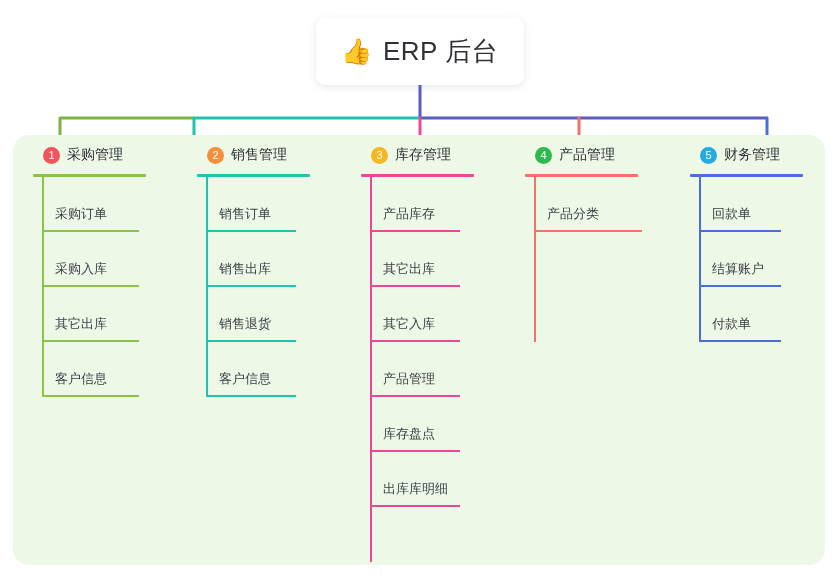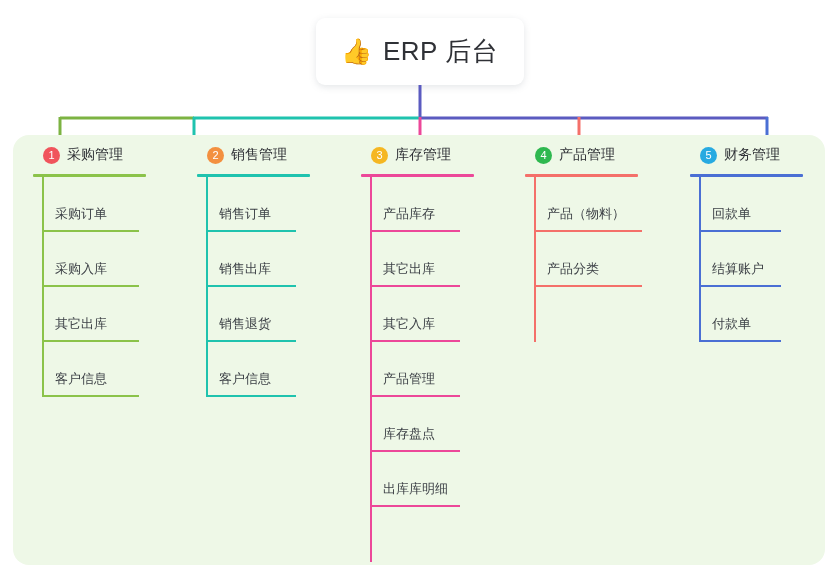--- a/index.html
+++ b/index.html
@@ -243,24 +243,20 @@
       </div>
       <div class="column" style="left: 525px; width: 150px;">
         <div class="col-header">
           <span class="badge" style="background: rgb(46, 184, 79);">4</span>
           <span class="col-title">产品管理</span>
         </div>
         <div class="col-rule" style="background: rgb(244, 112, 106); width: 113px;"></div>
         <div class="items">
           <div class="spine" style="background: rgb(244, 112, 106); height: 165px;"></div>
           <div class="item">
-            <span class="item-label">产品（物料）</span>
-            <div class="item-rule" style="background: rgb(244, 112, 106); width: 108px;"></div>
-          </div>
-          <div class="item">
             <span class="item-label">产品分类</span>
             <div class="item-rule" style="background: rgb(244, 112, 106); width: 108px;"></div>
           </div>
         </div>
       </div>
       <div class="column" style="left: 690px; width: 150px;">
         <div class="col-header">
           <span class="badge" style="background: rgb(39, 170, 225);">5</span>
           <span class="col-title">财务管理</span>
         </div>

